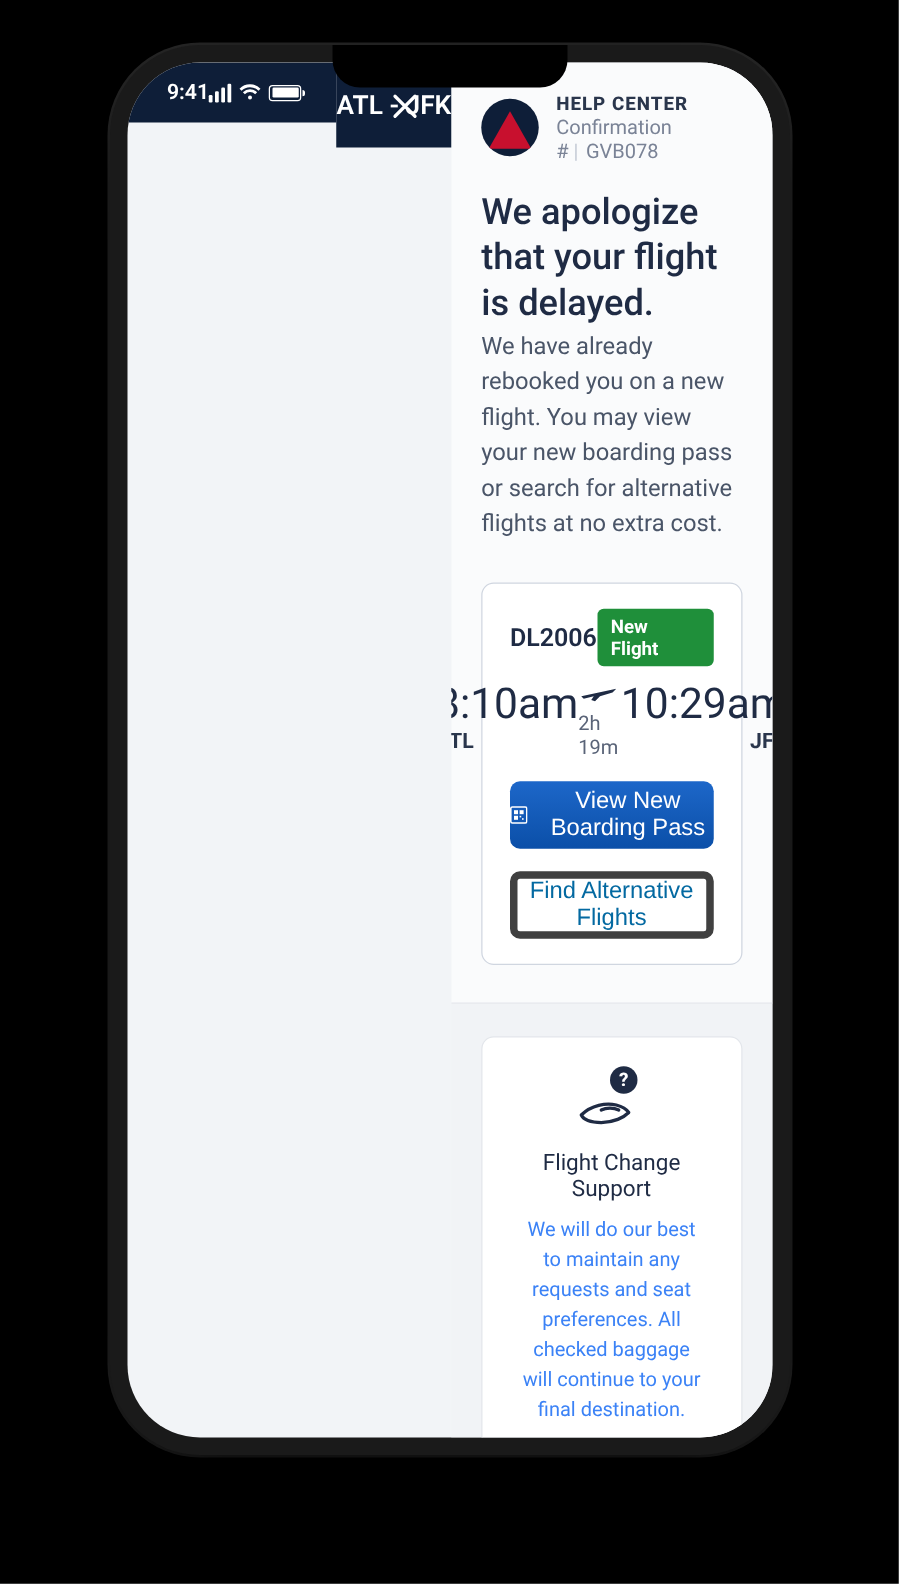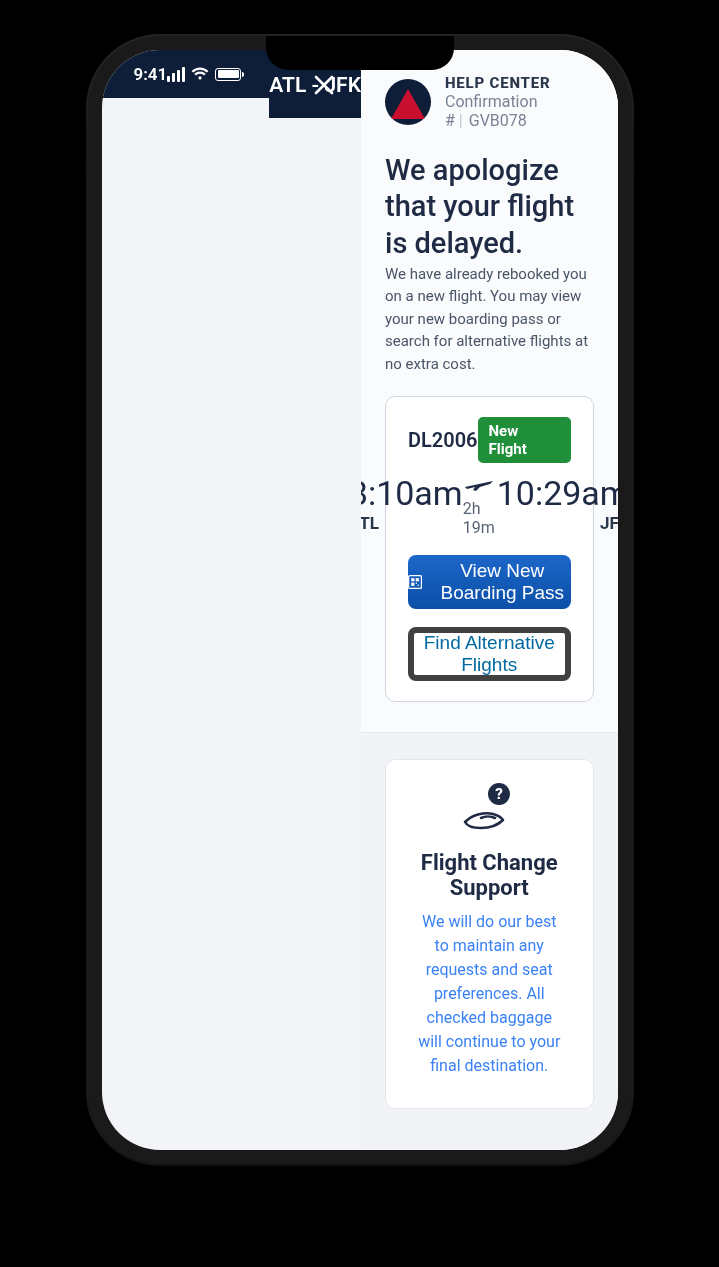--- a/index.html
+++ b/index.html
@@ -109,21 +109,21 @@
     width:46px;height:46px;border-radius:50%;background:#0e1e38;position:relative;overflow:hidden;flex:0 0 46px;
   }
   .logo-tri{
     position:absolute;left:6px;top:10px;width:0;height:0;
     border-left:17px solid transparent;border-right:17px solid transparent;border-bottom:30px solid #c8102e;
   }
   .hc-meta .line1{font-size:15px;font-weight:800;letter-spacing:0.8px;color:#2a364c}
   .hc-meta .line2{font-size:16px;color:#7a8396}
   .hc-meta .conf{color:#7a8396;font-weight:400;margin-left:2px}
   .headline{font-size:29px;font-weight:500;color:#1f2b44;line-height:1.25;margin-bottom:2px}
-  .subtext{font-size:15px;color:#4a5568;line-height:1.5;margin-bottom:21px}
+  .subtext{font-size:19px;color:#4a5568;line-height:1.5;margin-bottom:32px}
 
   .flight-card{
     background:#fff;border:1px solid #d0d6e0;border-radius:10px;padding:20px 22px;
   }
   .fc-top{display:flex;justify-content:space-between;align-items:center;margin-bottom:6px}
   .fnum{font-size:20px;font-weight:600;color:#1f2b44}
   .badge{background:#1f8f3a;color:#fff;font-size:15px;font-weight:700;padding:5px 11px;border-radius:5px}
   .times{display:flex;justify-content:center;align-items:center;margin-top:4px}
   .tcol{display:flex;flex-direction:column}
   .tcol.r{align-items:flex-end}
@@ -132,21 +132,21 @@
   .code{font-size:17px;color:#2a364c;margin-top:0;font-weight:700}
   .dur{font-size:16px;color:#5a6478;margin-top:6px}
 
   .btn{width:100%;height:54px;border-radius:8px;font-size:19px;font-weight:500;display:flex;align-items:center;justify-content:flex-start;gap:12px;margin-top:18px;cursor:pointer}
   .btn.primary{background:linear-gradient(180deg,#1d67c9,#0b4fa8);color:#fff;border:none}
   .btn.secondary{background:#fff;color:#0369a1;border:6px solid #404040}
 
   .support-card{
     margin:26px 24px 0;background:#fff;border:1px solid #e3e6eb;border-radius:10px;padding:22px 28px 30px;text-align:center;
   }
-  .support-title{font-size:22px;font-weight:700;color:#1f2b44;margin:12px 0 10px}
+  .support-title{font-size:18px;font-weight:400;color:#1f2b44;margin:12px 0 10px}
   .support-text{font-size:16px;color:#3b82f6;line-height:1.5}
   .hand-icon{display:inline-block}
 
   .sep{color:#c3c9d4;margin:0 4px}
 </style>
 </head>
 <body>
 
 <div class="device">
   <div class="notch"></div>

